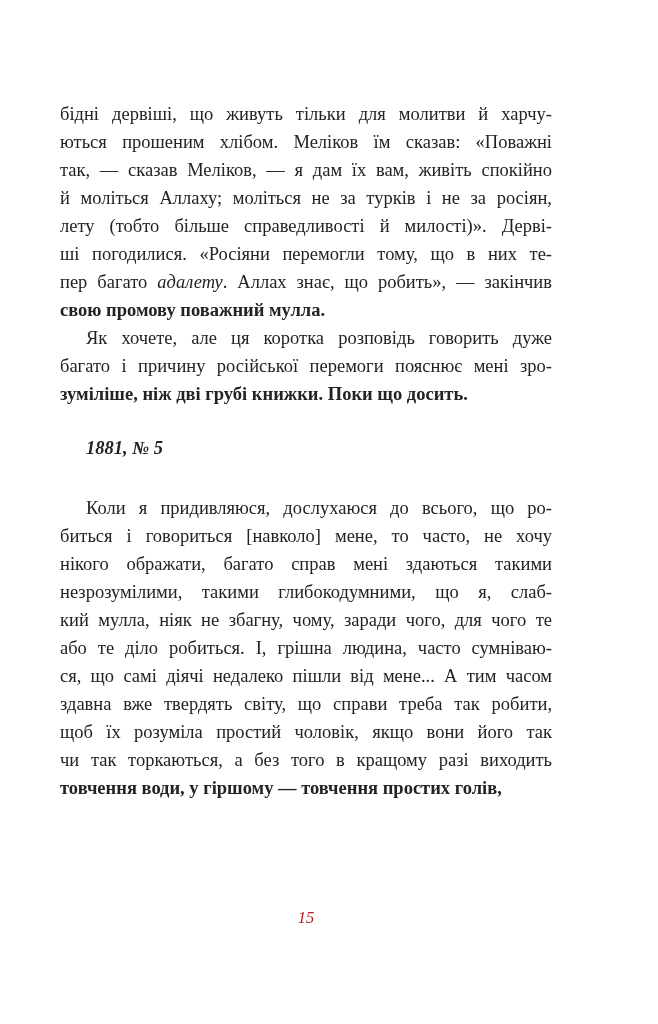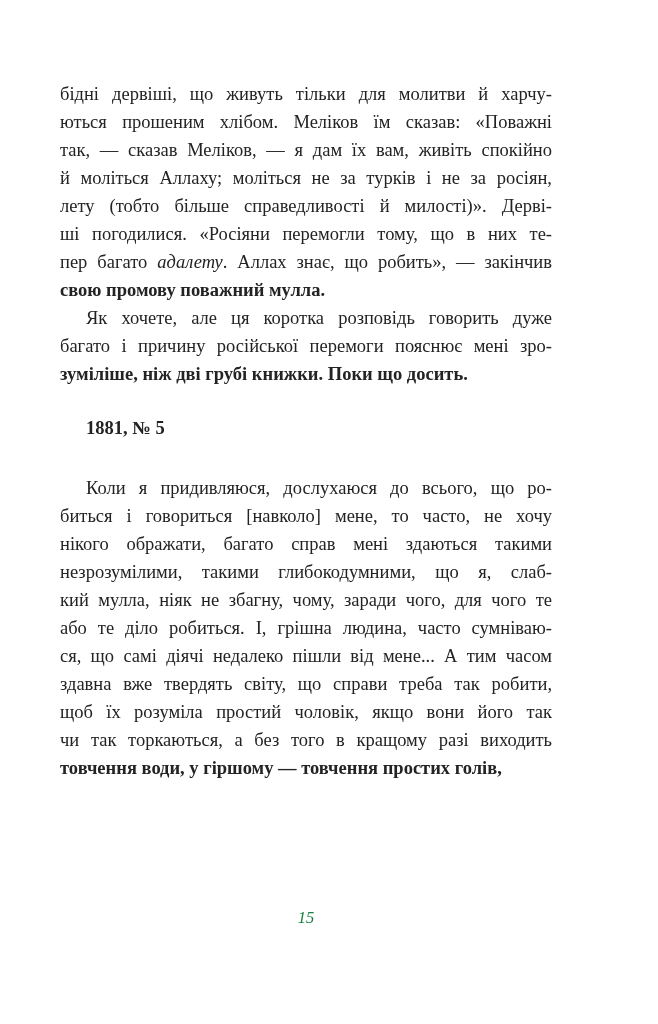--- a/index.html
+++ b/index.html
@@ -11,21 +11,21 @@
     width: 658px;
     height: 1024px;
     position: relative;
     font-family: "Liberation Serif", serif;
     color: #232323;
     overflow: hidden;
   }
   .text-block {
     position: absolute;
     left: 60px;
-    top: 80px;
+    top: 100px;
     width: 492px;
     font-size: 18.5px;
     line-height: 28px;
   }
   .para { margin: 0; }
   .line {
     text-align: justify;
     text-align-last: justify;
     white-space: normal;
   }
@@ -35,39 +35,40 @@
   }
   .para.indented .line:first-child {
     text-indent: 26px;
   }
   .heading {
     font-weight: bold;
     font-size: 18.5px;
     line-height: 28px;
     margin: 26px 0 0 0;
     text-indent: 26px;
+    font-style: italic;
   }
   .section-numeral {
     margin-top: 21px;
     text-align: center;
     font-size: 19.5px;
     line-height: 28px;
   }
   .para-3 {
     margin-top: 32px;
   }
   .page-number {
     position: absolute;
     top: 908px;
     left: 60px;
     width: 492px;
     text-align: center;
     font-style: italic;
     font-size: 16.5px;
-    color: #15803d;
+    color: #b91c1c;
   }
 </style>
 </head>
 <body>
 
 <div class="text-block">
   <div class="para para-1">
       <div class="line">бідні дервіші, що живуть тільки для молитви й харчу-</div>
       <div class="line">ються прошеним хлібом. Меліков їм сказав: «Поважні</div>
       <div class="line">так, — сказав Меліков, — я дам їх вам, живіть спокійно</div>

